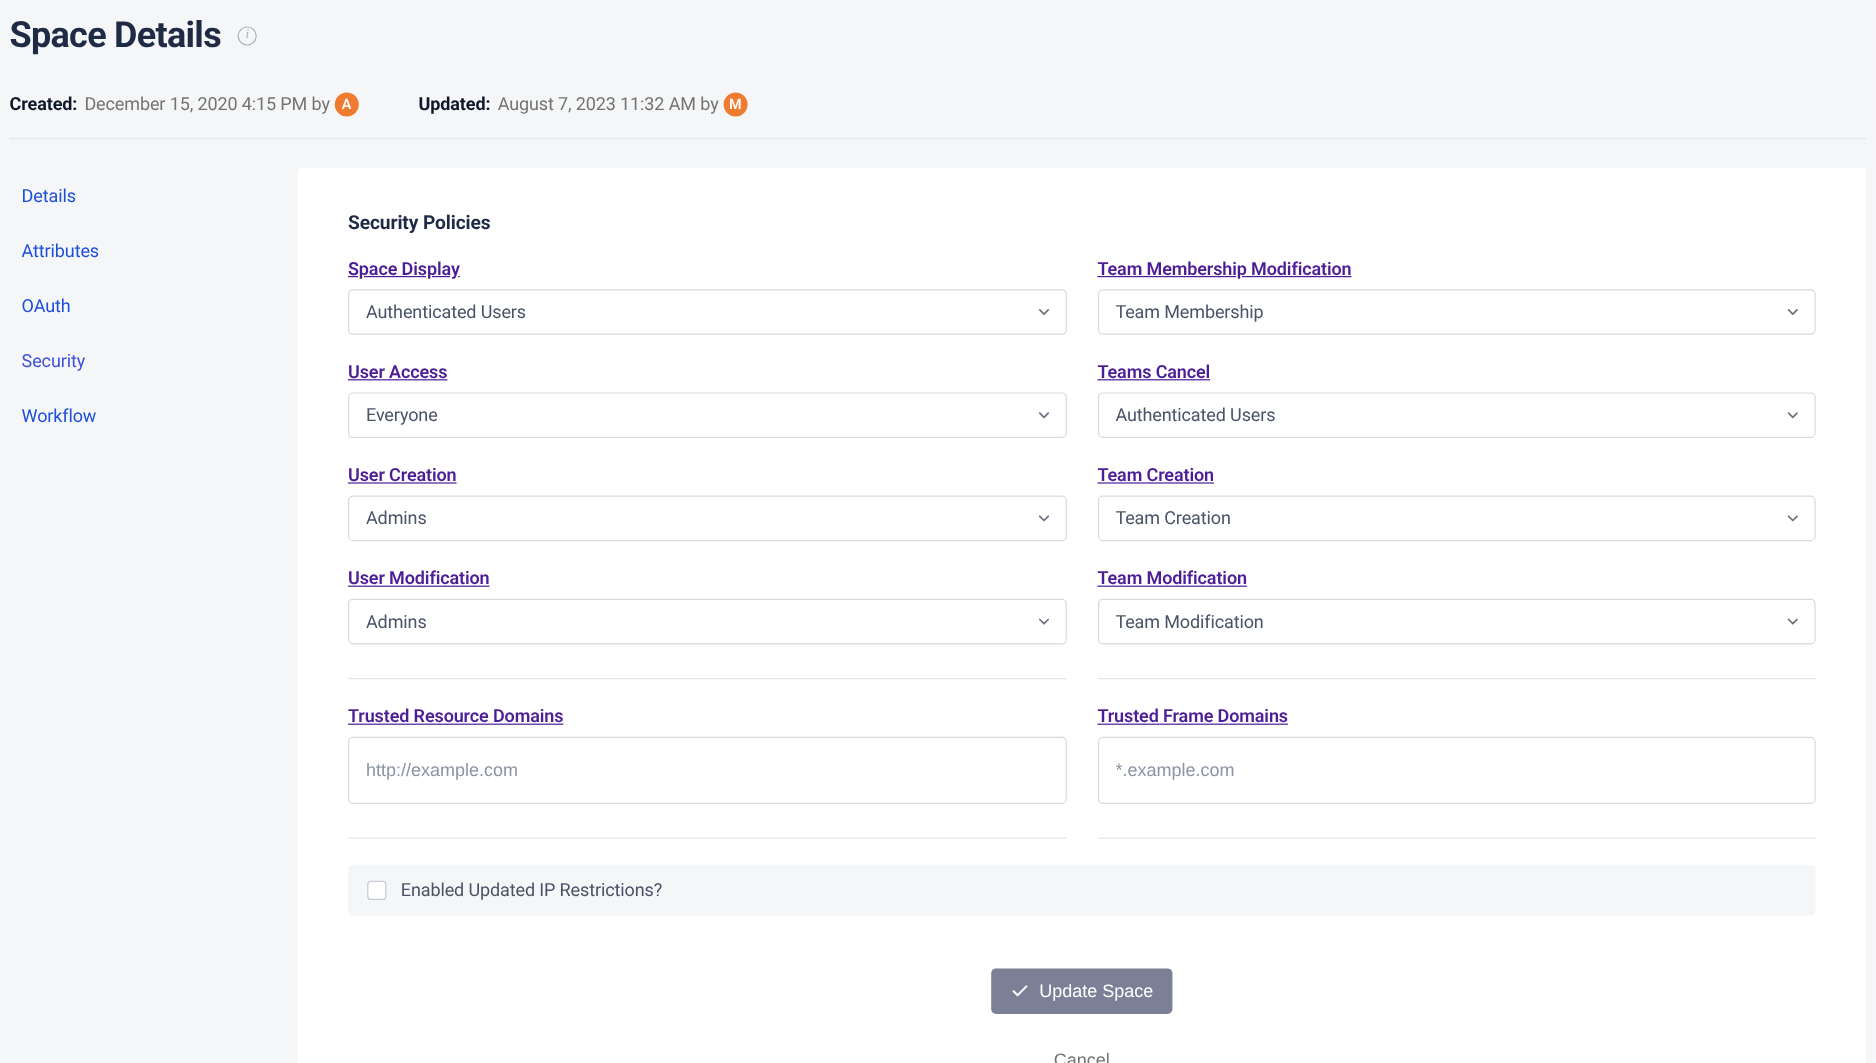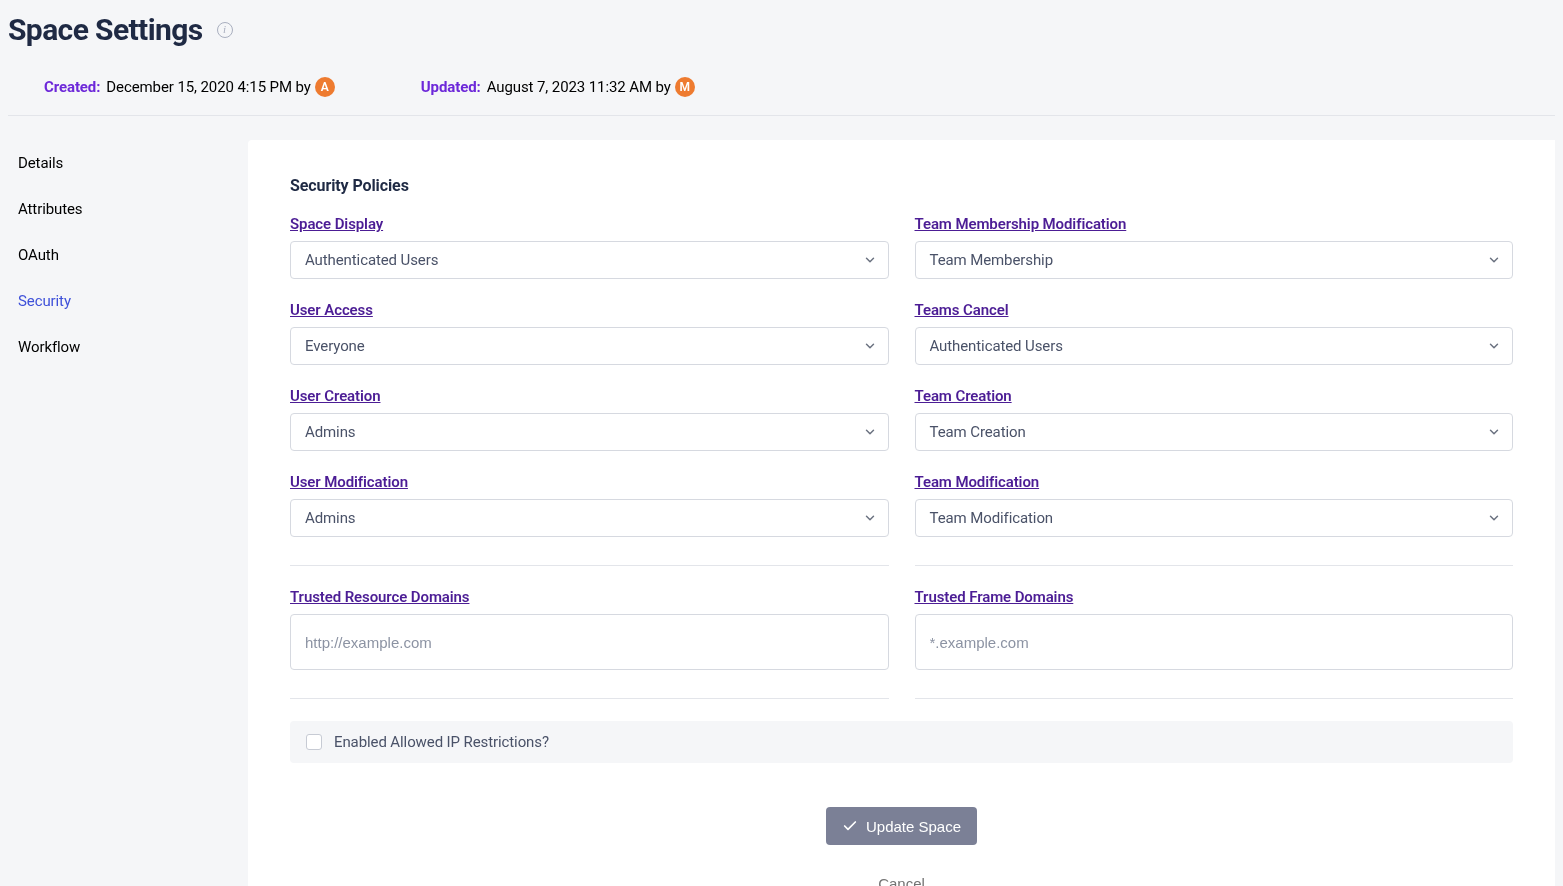--- a/index.html
+++ b/index.html
@@ -50,25 +50,24 @@
     border-bottom: 1px solid #e3e5ea;
     font-size: 15px;
   }
   .meta-item {
     display: flex;
     align-items: center;
     gap: 6px;
   }
   .meta-label {
     font-weight: 700;
-    color: #6d28d9;
-    margin-left: 36px;
+    color: #0f172a;
   }
   .meta-value {
-    color: #000000;
+    color: #737373;
   }
   .avatar {
     width: 20px;
     height: 20px;
     border-radius: 50%;
     background: #ee7b30;
     color: #fff;
     font-size: 12px;
     font-weight: 600;
     display: flex;
@@ -81,21 +80,21 @@
     margin-top: 24px;
     gap: 0;
   }
   .sidebar {
     width: 240px;
     flex-shrink: 0;
     padding-top: 0;
   }
   .sidebar-item {
     padding: 14px 10px;
-    color: #000000;
+    color: #1d4ed8;
     font-size: 15px;
     cursor: pointer;
   }
   .sidebar-item.active {
     color: #3f51d9;
   }
   .content {
     flex: 1;
     background: #fff;
     border-radius: 4px 0 0 0;
@@ -227,21 +226,21 @@
     padding: 0;
   }
   .check-icon svg { display:block; }
 </style>
 </head>
 <body>
 
 <div class="page">
   <div class="header">
     <div class="title-row">
-      <h1 class="page-title">Space Settings</h1>
+      <h1 class="page-title">Space Details</h1>
       <span class="info-icon">i</span>
     </div>
     <div class="meta-row">
       <div class="meta-item">
         <span class="meta-label">Created:</span>
         <span class="meta-value">December 15, 2020 4:15 PM by</span>
         <span class="avatar">A</span>
       </div>
       <div class="meta-item">
         <span class="meta-label">Updated:</span>
@@ -390,21 +389,21 @@
             <label class="field-label">Trusted Frame Domains</label>
             <input type="text" class="text-input" placeholder="*.example.com" style="">
           </div>
 
           <div class="hr-cell"></div>
           <div class="hr-cell"></div>
 
           <div class="ip-row">
             <div class="ip-box">
               <span class="checkbox"></span>
-              <span class="ip-label">Enabled Allowed IP Restrictions?</span>
+              <span class="ip-label">Enabled Updated IP Restrictions?</span>
             </div>
           </div>
 
           <div class="actions">
             <button class="btn-primary">
               <span class="check-icon">
                 <svg width="16" height="16" viewBox="0 0 24 24" fill="none" stroke="#fff" stroke-width="2.5" stroke-linecap="round" stroke-linejoin="round">
                     <polyline points="20 6 9 17 4 12"></polyline>
                   </svg>
               </span>

